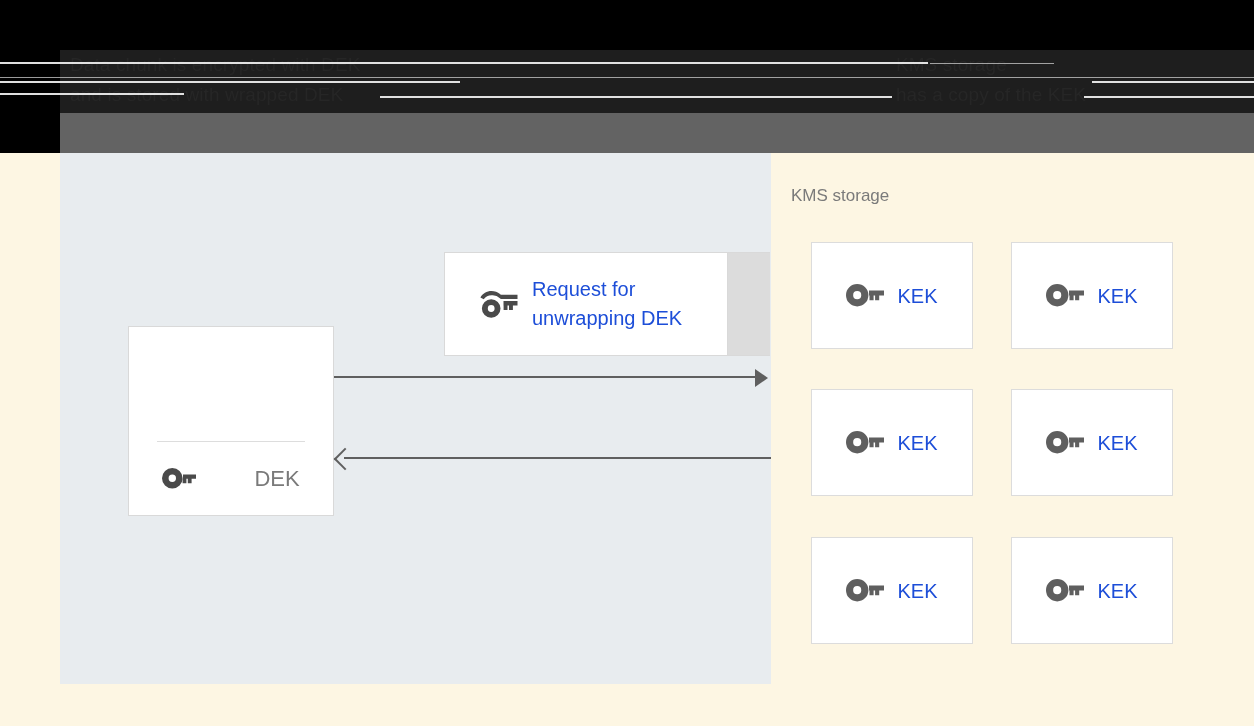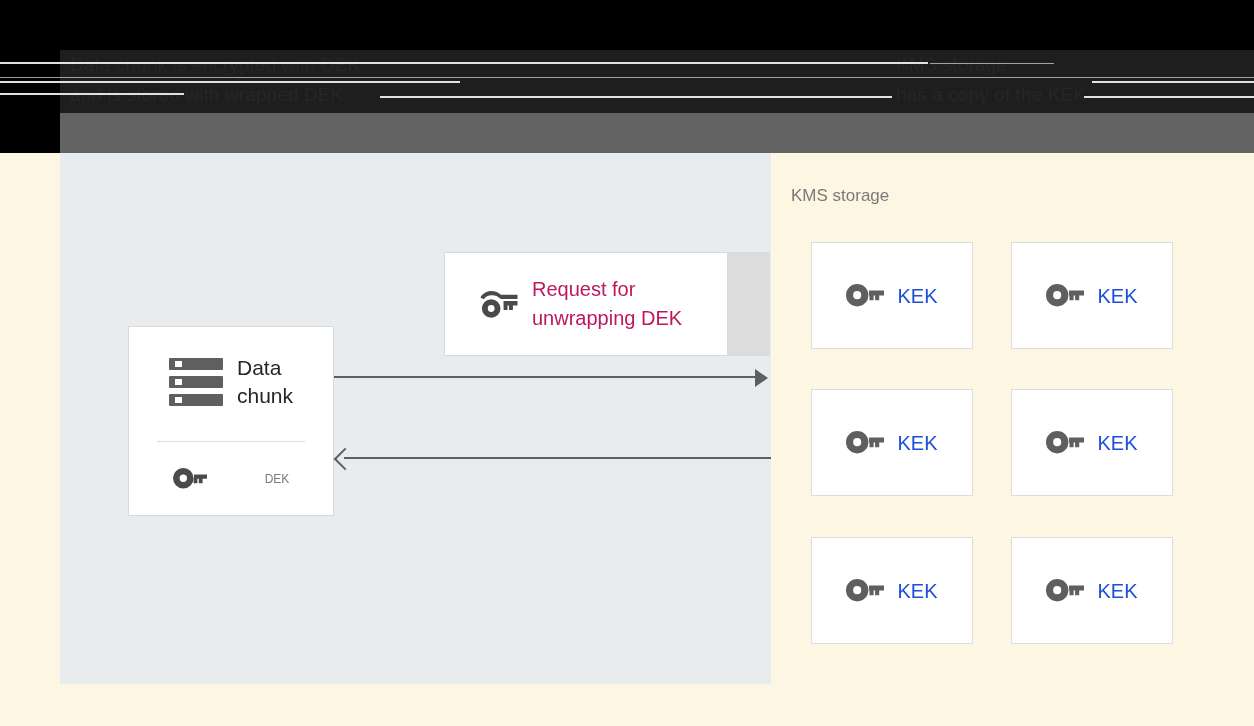--- a/index.html
+++ b/index.html
@@ -134,21 +134,21 @@
     position: absolute;
     left: 0; top: 120px;
     width: 204px; height: 64px;
     display: flex;
     align-items: center;
     justify-content: center;
   }
   .dc-bottom .icon { margin-right: 14px; }
   .dc-dek {
     color: #7a7a7a;
-    font-size: 12px;
+    font-size: 22px;
     line-height: 22px;
     padding-left: 44px;
   }
 
   
   .msgbox {
     position: absolute;
     width: 326px; height: 104px;
     background: #dcdcdc;           
     border-top: 1px solid #d9d9d9;
@@ -161,21 +161,21 @@
     left: 0; top: -1px;
     width: 284px; height: 104px;
     background: #ffffff;
     border: 1px solid #d9d9d9;
     box-sizing: border-box;
     display: flex;
     align-items: center;
   }
   .msgbox .icon { margin-left: 33px; margin-right: 14px; flex: 0 0 auto; }
   .msg-text {
-    color: #be185d;
+    color: #1d4ed8;
     font-size: 20px;
     line-height: 29px;
     white-space: pre-line;
   }
   .msgbox.request { left: 444px; top: 252px; }
   .msgbox.return  { left: 444px; top: 482px; }
 
   
   .arrow-line {
     position: absolute;
@@ -240,38 +240,20 @@
   <div class="scanline" style="left:1092px;top:81px;width:162px;"></div>
   <div class="scanline" style="left:0;   top:93px;  width:184px;"></div>
   <div class="scanline" style="left:380px;top:96px; width:512px;"></div>
   <div class="scanline" style="left:1084px;top:96px;width:170px;"></div>
   <div class="scanline thin" style="left:930px;top:63px;width:124px;"></div>
 
   <div class="panel-left"></div>
 
 
   <div class="card-datachunk">
-    <div class="dc-top">
-      <span class="icon">
-        <svg width="54" height="50" viewBox="0 0 54 50">
-          <g fill="#5f5f5f">
-            <rect x="0" y="1" width="54" height="12" rx="1"></rect>
-            <rect x="0" y="19" width="54" height="12" rx="1"></rect>
-            <rect x="0" y="37" width="54" height="12" rx="1"></rect>
-          </g>
-          <g fill="#ffffff">
-            <rect x="6" y="4" width="7" height="6"></rect>
-            <rect x="6" y="22" width="7" height="6"></rect>
-            <rect x="6" y="40" width="7" height="6"></rect>
-          </g>
-        </svg>
-      </span>
-      <span class="dc-title">Data
-chunk</span>
-    </div>
     <div class="dc-divider"></div>
     <div class="dc-bottom">
       <span class="icon">
         <svg width="34" height="22" viewBox="0 0 34 22">
           <g fill="#4a4a4a">
             <path d="M21 6.4h13v4.4h-4.4v4.5h-3.8v-4.5h-1.4v4.5h-3.8v-4.5H21z"></path>
             <path d="M10.3 0a10.3 10.3 0 1 0 0 20.6 10.3 10.3 0 0 0 0-20.6zm0 6.6a3.7 3.7 0 1 1 0 7.4 3.7 3.7 0 0 1 0-7.4z"></path>
           </g>
         </svg>
       </span>

